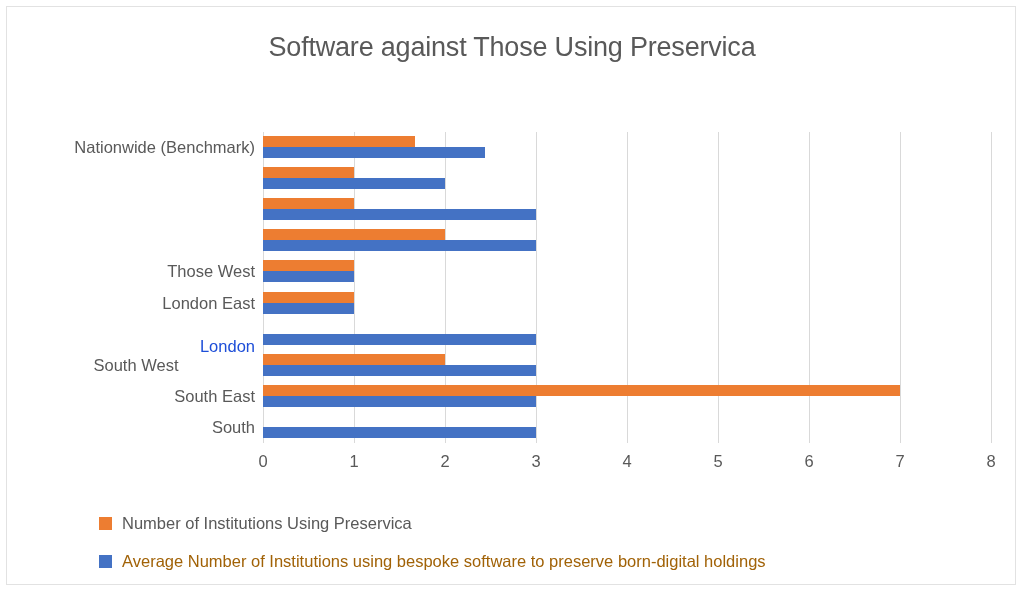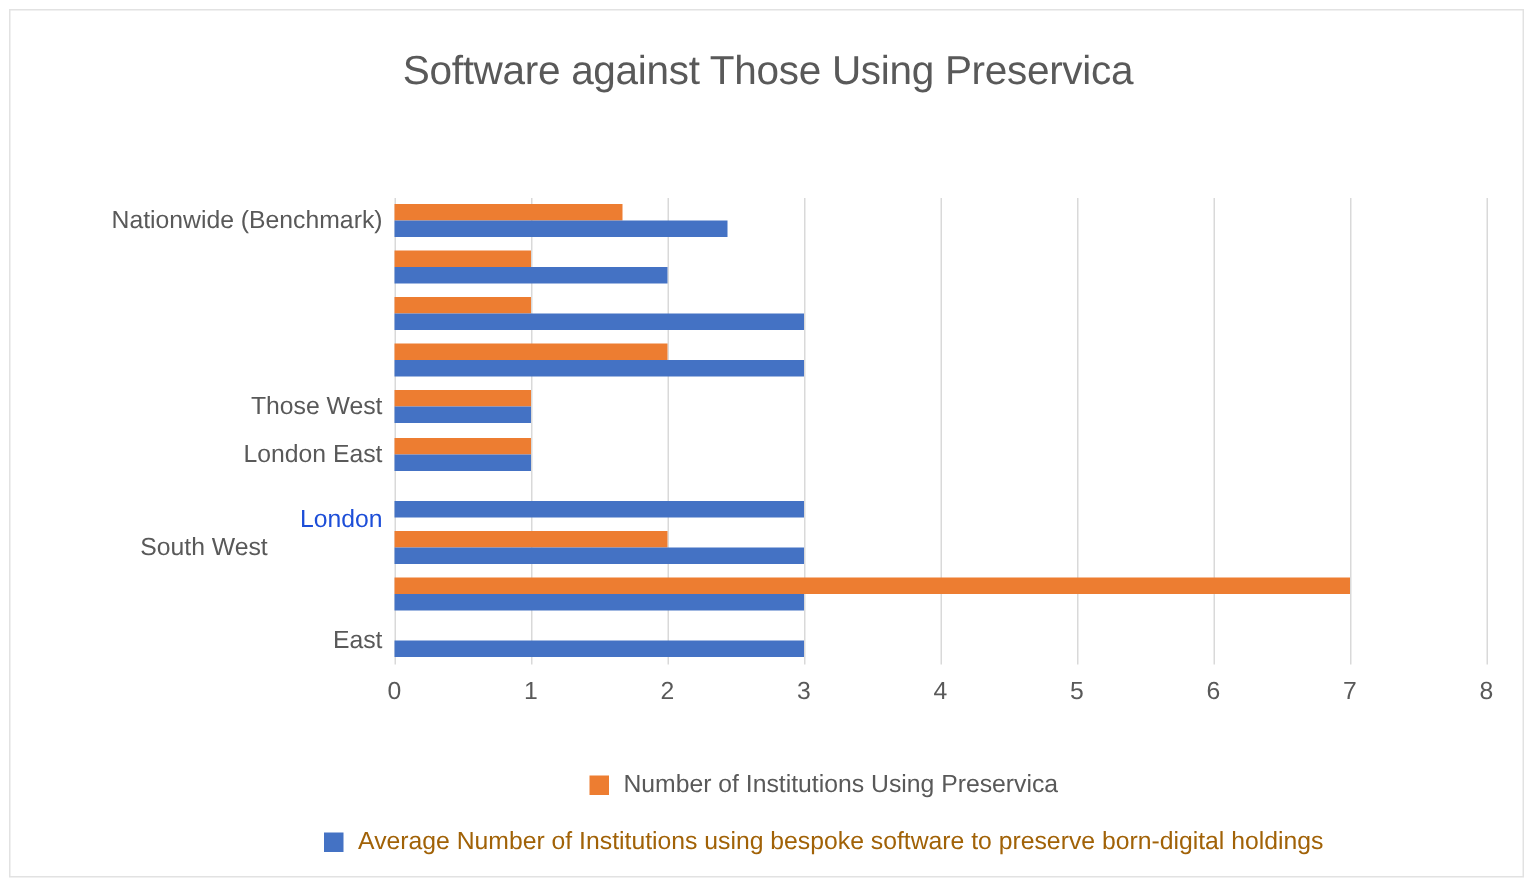--- a/index.html
+++ b/index.html
@@ -125,21 +125,20 @@
     position: absolute;
     left: 92px;
     top: 500px;
     width: 900px;
   }
   .legend-entry {
     display: flex;
     align-items: center;
     height: 32px;
     margin-bottom: 6px;
-    justify-content: center;
   }
   .legend-swatch {
     width: 13px;
     height: 13px;
     flex: 0 0 13px;
     margin-right: 10px;
   }
   .legend-text {
     color: #595959;
     font-size: 16.5px;
@@ -155,21 +154,22 @@
   <div id="chart-title">
     <div>Software against Those Using Preservica</div>
   </div>
 
   <div id="y-axis-labels">
       <div class="y-label" style="top: 0px; height: 31.1px; line-height: 31.1px; color: rgb(89, 89, 89);">Nationwide (Benchmark)</div>
       <div class="y-label" style="top: 124.4px; height: 31.1px; line-height: 31.1px; color: rgb(89, 89, 89);">Those West</div>
       <div class="y-label" style="top: 155.5px; height: 31.1px; line-height: 31.1px; color: rgb(89, 89, 89);">London East</div>
       <div class="y-label" style="top: 186.6px; height: 31.1px; line-height: 31.1px; color: #1d4ed8; margin-top: 12px;">London</div>
       <div class="y-label" style="top: 217.7px; height: 31.1px; line-height: 31.1px; color: rgb(89, 89, 89); text-align: center;">South West</div>
-      <div class="y-label" style="top: 279.9px; height: 31.1px; line-height: 31.1px; color: rgb(89, 89, 89);">East</div>
+      <div class="y-label" style="top: 248.8px; height: 31.1px; line-height: 31.1px; color: rgb(89, 89, 89);">South East</div>
+      <div class="y-label" style="top: 279.9px; height: 31.1px; line-height: 31.1px; color: rgb(89, 89, 89);">South</div>
     </div>
 
   <div id="plot-area">
       <div class="gridline axis-zero" style="left: 0px; background: rgb(217, 217, 217);"></div>
       <div class="gridline" style="left: 91px; background: rgb(217, 217, 217);"></div>
       <div class="gridline" style="left: 182px; background: rgb(217, 217, 217);"></div>
       <div class="gridline" style="left: 273px; background: rgb(217, 217, 217);"></div>
       <div class="gridline" style="left: 364px; background: rgb(217, 217, 217);"></div>
       <div class="gridline" style="left: 455px; background: rgb(217, 217, 217);"></div>
       <div class="gridline" style="left: 546px; background: rgb(217, 217, 217);"></div>

